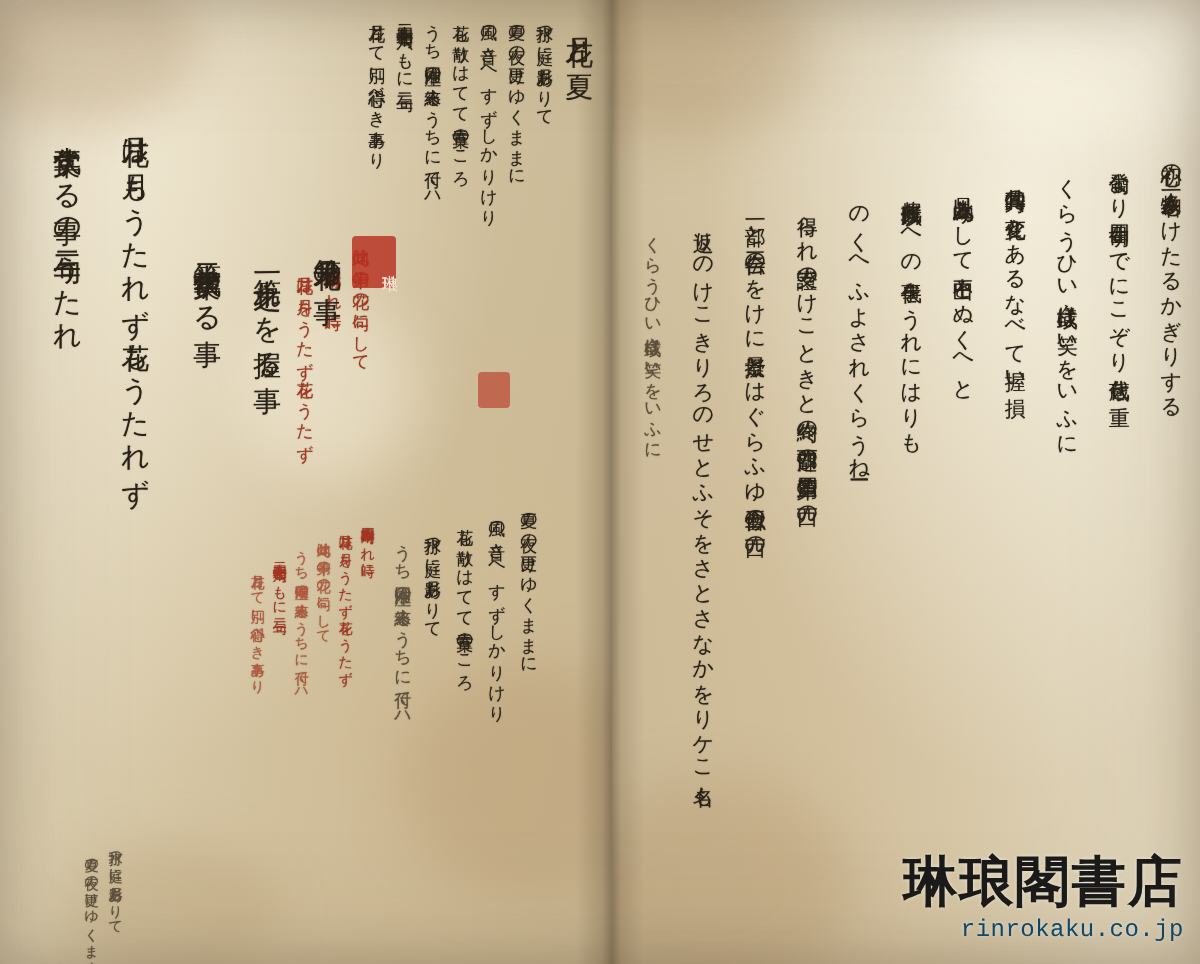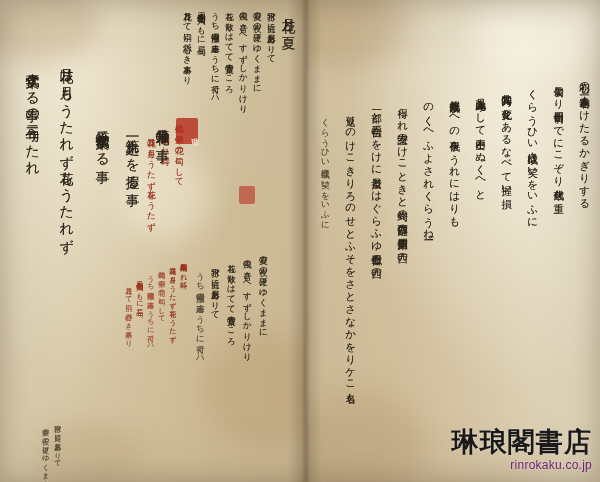--- a/index.html
+++ b/index.html
@@ -128,23 +128,23 @@
   #watermark .wm-main {
     font-family: "DejaVu Serif", serif;
     font-size: 27px;
     font-weight: bold;
     color: #1a1a1a;
     letter-spacing: 0.04em;
     line-height: 1;
     text-shadow: 0 0 2px rgba(255,255,255,0.55);
   }
   #watermark .wm-sub {
-    font-family: Liberation Sans, sans-serif;
+    font-family: Liberation Mono, monospace;
     font-size: 12px;
-    color: #701a75;
+    color: #0c4a6e;
     letter-spacing: 0.02em;
     margin-top: 3px;
     text-shadow: 0 0 2px rgba(255,255,255,0.55);
   }
   
   #vignette {
     position: absolute;
     inset: 0;
     pointer-events: none;
     z-index: 10;

